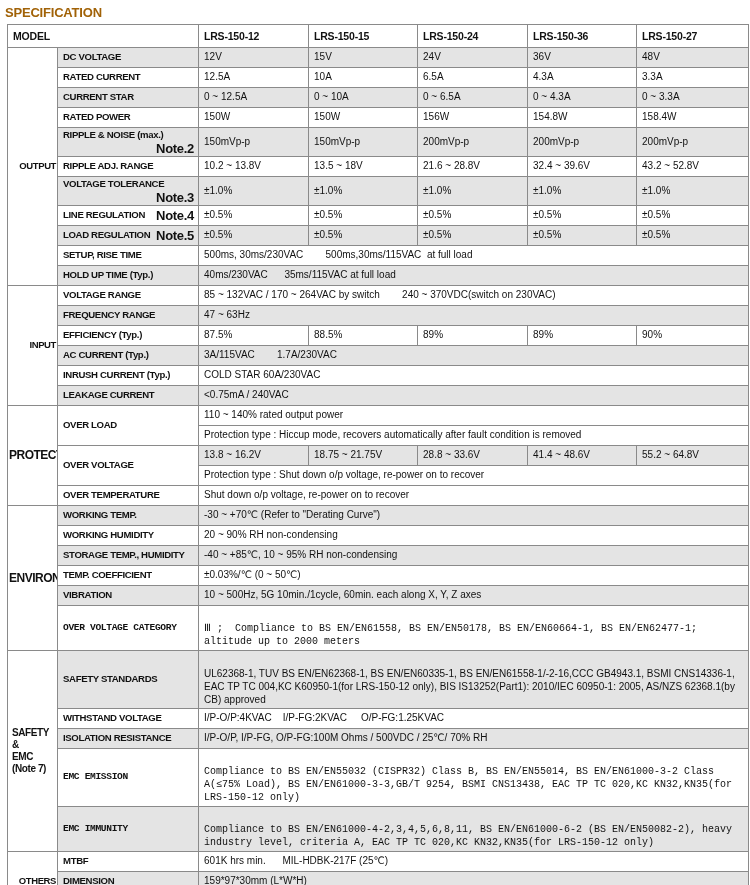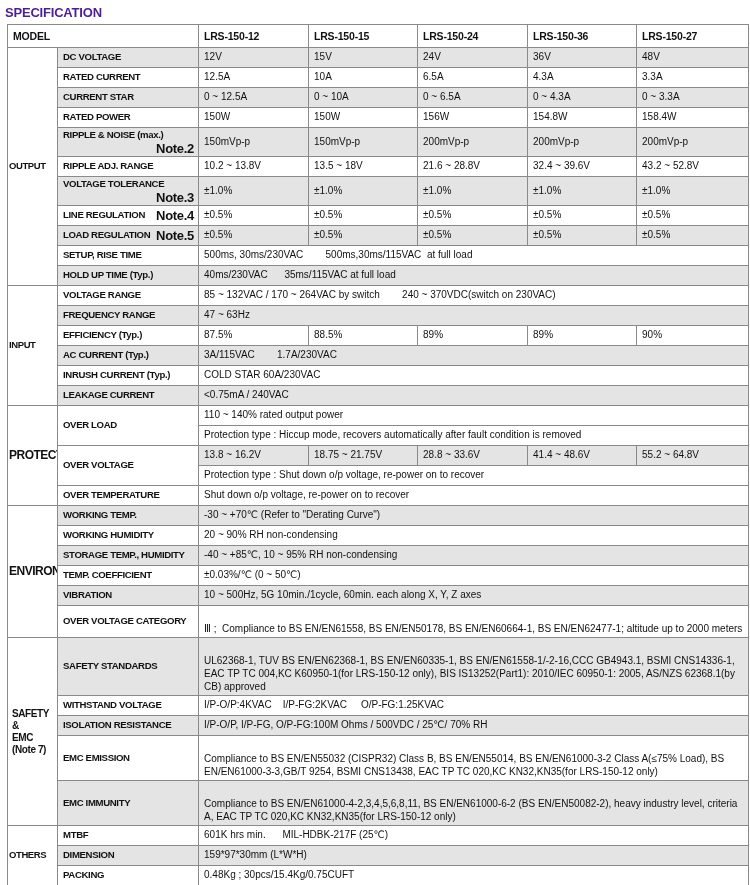--- a/index.html
+++ b/index.html
@@ -8,42 +8,42 @@
     --text:#111111;
   }
   html,body{margin:0;padding:0;background:#ffffff;}
   body{
     width:750px;height:885px;overflow:hidden;
     font-family:"Liberation Sans","DejaVu Sans",sans-serif;
     color:var(--text);
   }
   .title{
     font-size:13px;font-weight:bold;letter-spacing:-0.2px;
-    padding:5px 0 4px 5px;color:#4c1d95;
+    padding:5px 0 4px 5px;color:#a16207;
   }
   table.spec{
     border-collapse:collapse;table-layout:fixed;
     margin-left:7px;width:741px;
   }
   td{
     border:1px solid var(--border);
     box-sizing:border-box;
     font-size:10px;line-height:12.5px;
     padding:1px 4px 1px 5px;
     vertical-align:middle;
     overflow:hidden;
   }
   tr{height:20px;}
   tr.rh-m{height:23px;}
-  tr.rh-2{height:30px;}
+  tr.rh-2{height:30px;font-family:Liberation Mono, monospace;}
   tr.rh-3{height:50px;}
   td.model-label{font-weight:bold;font-size:10.5px;letter-spacing:-0.2px;}
   td.model-name{font-weight:bold;font-size:10.5px;letter-spacing:-0.2px;}
   td.group{
-    font-weight:bold;text-align:left;
+    font-weight:bold;text-align:right;
     font-size:9.5px;letter-spacing:-0.4px;
     padding:0 1px;background:#fff;
   }
   td.group.cond{font-size:12px;letter-spacing:-0.5px;}
   td.group.safety{text-align:left;padding-left:4px;font-size:10px;line-height:12px;}
   td.param{
     font-weight:bold;font-size:9.6px;letter-spacing:-0.35px;
     white-space:nowrap;
   }
   td.param .note{

